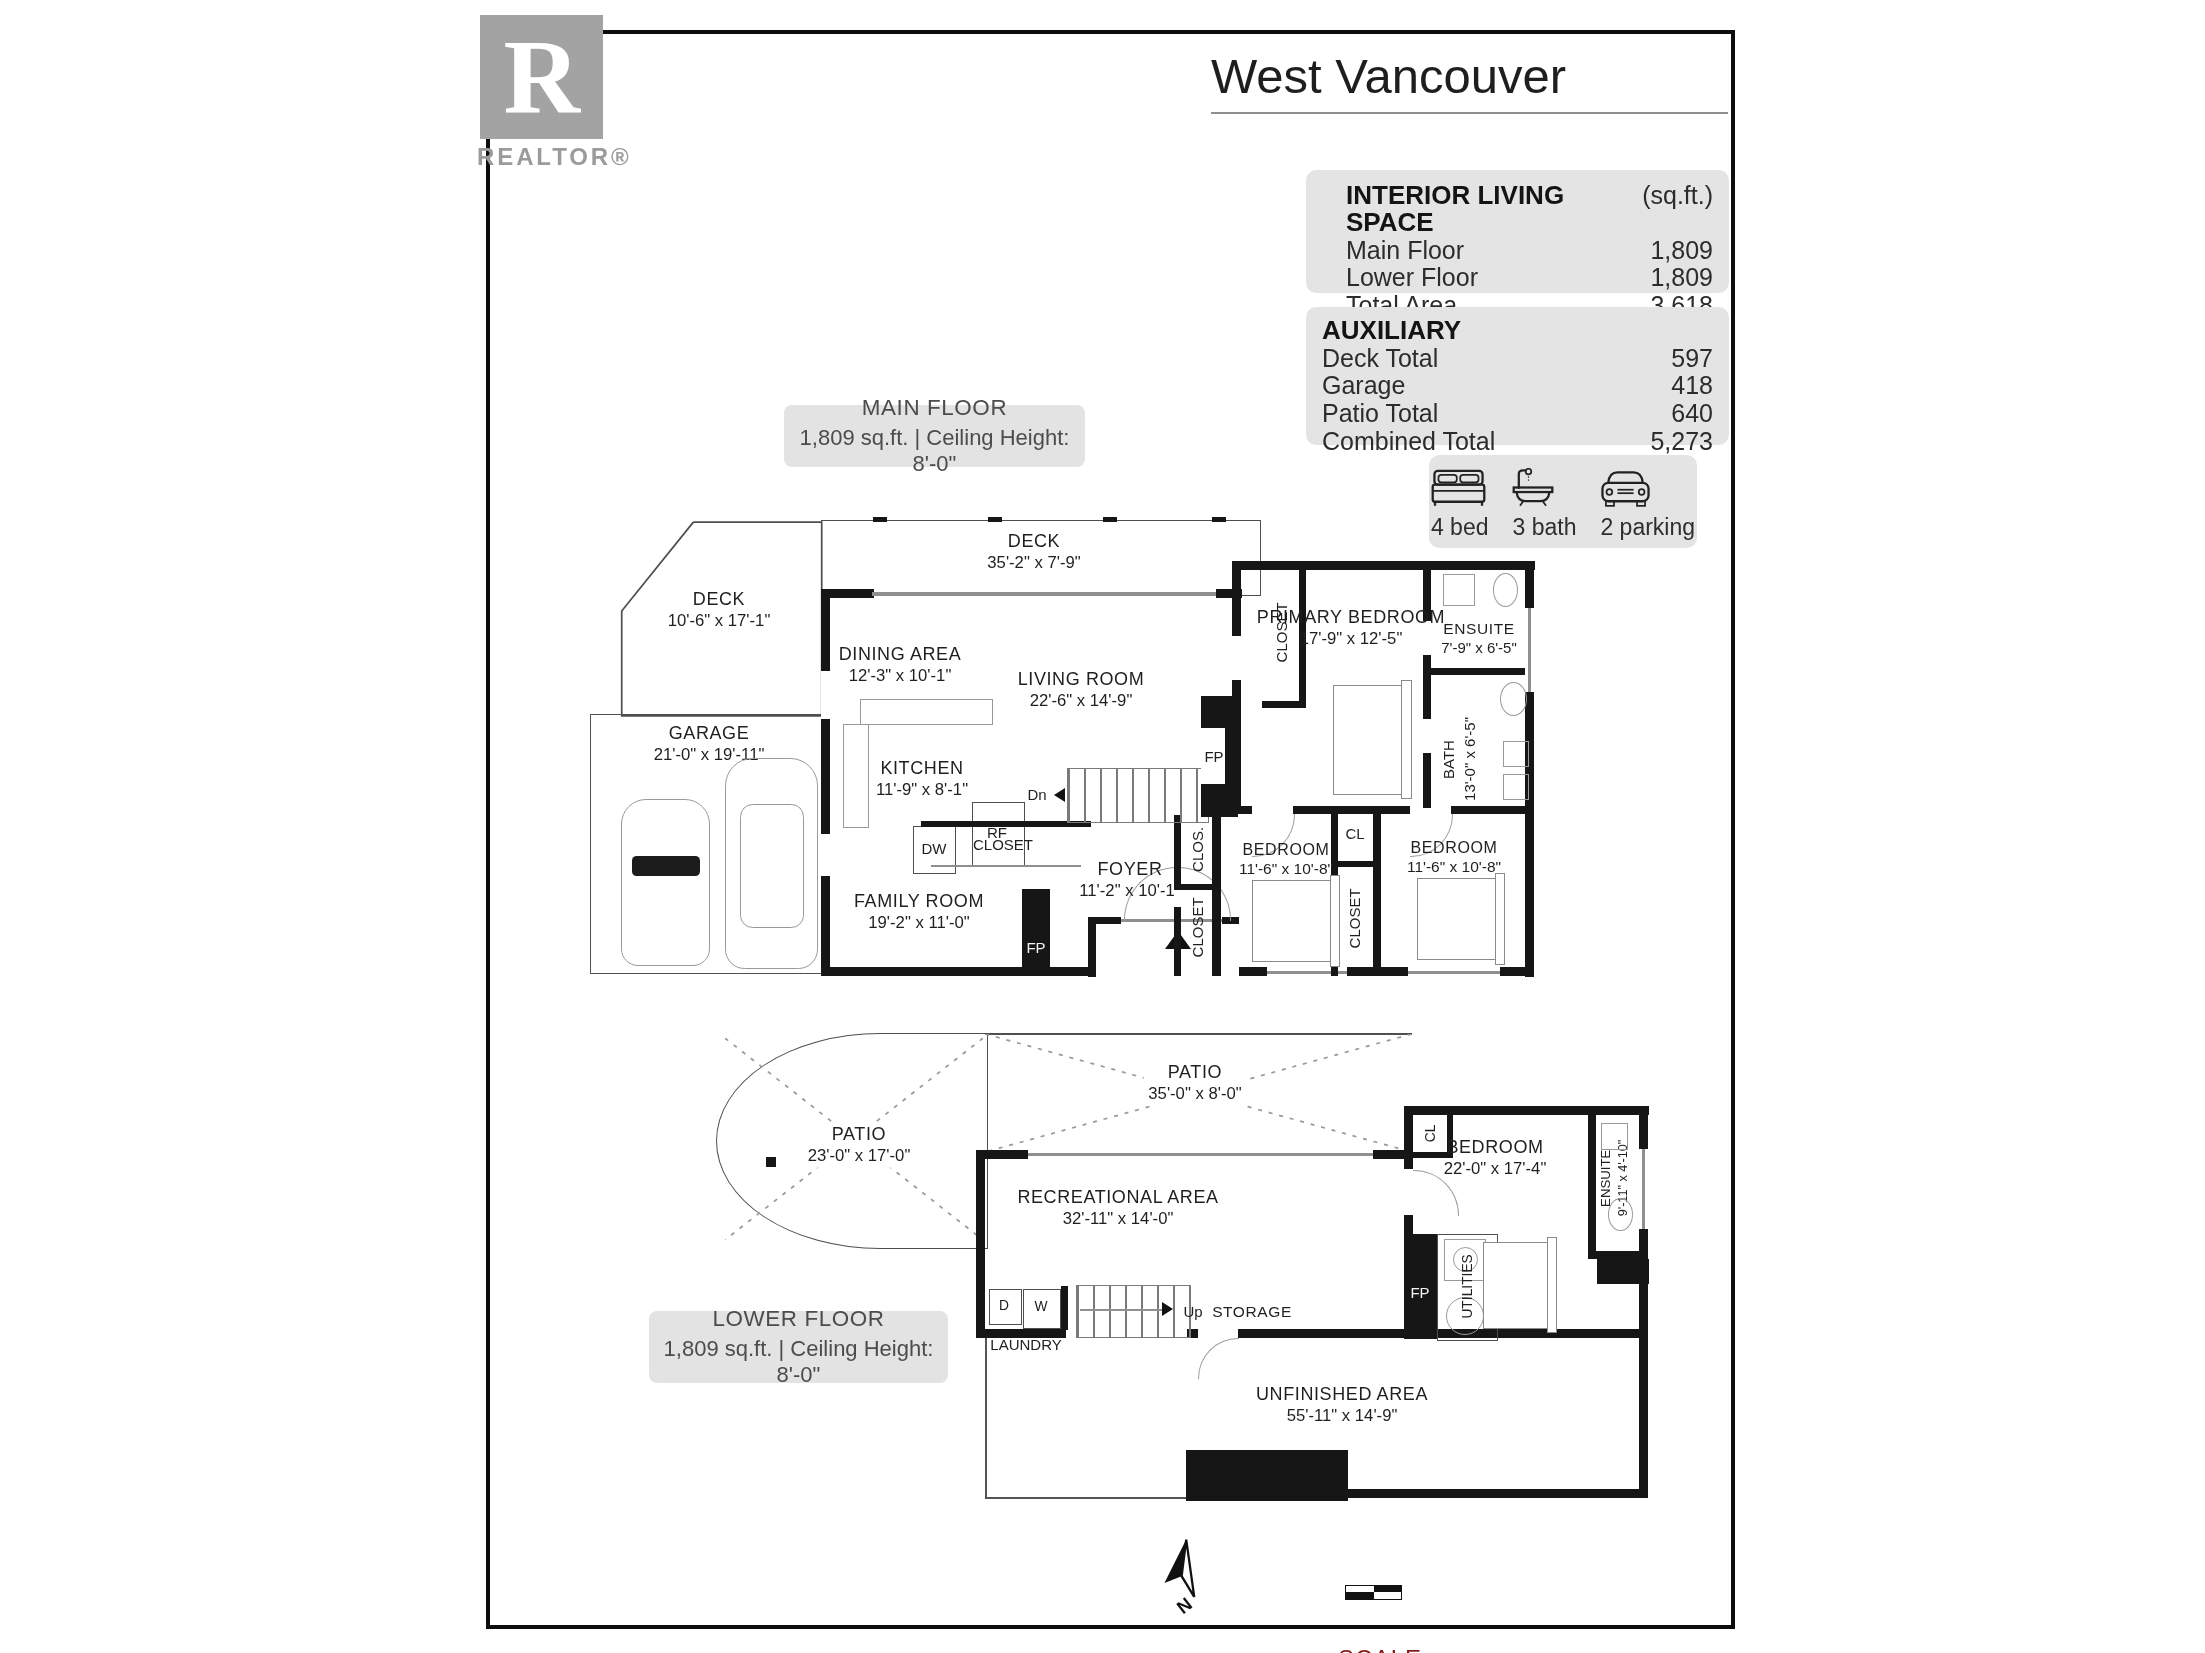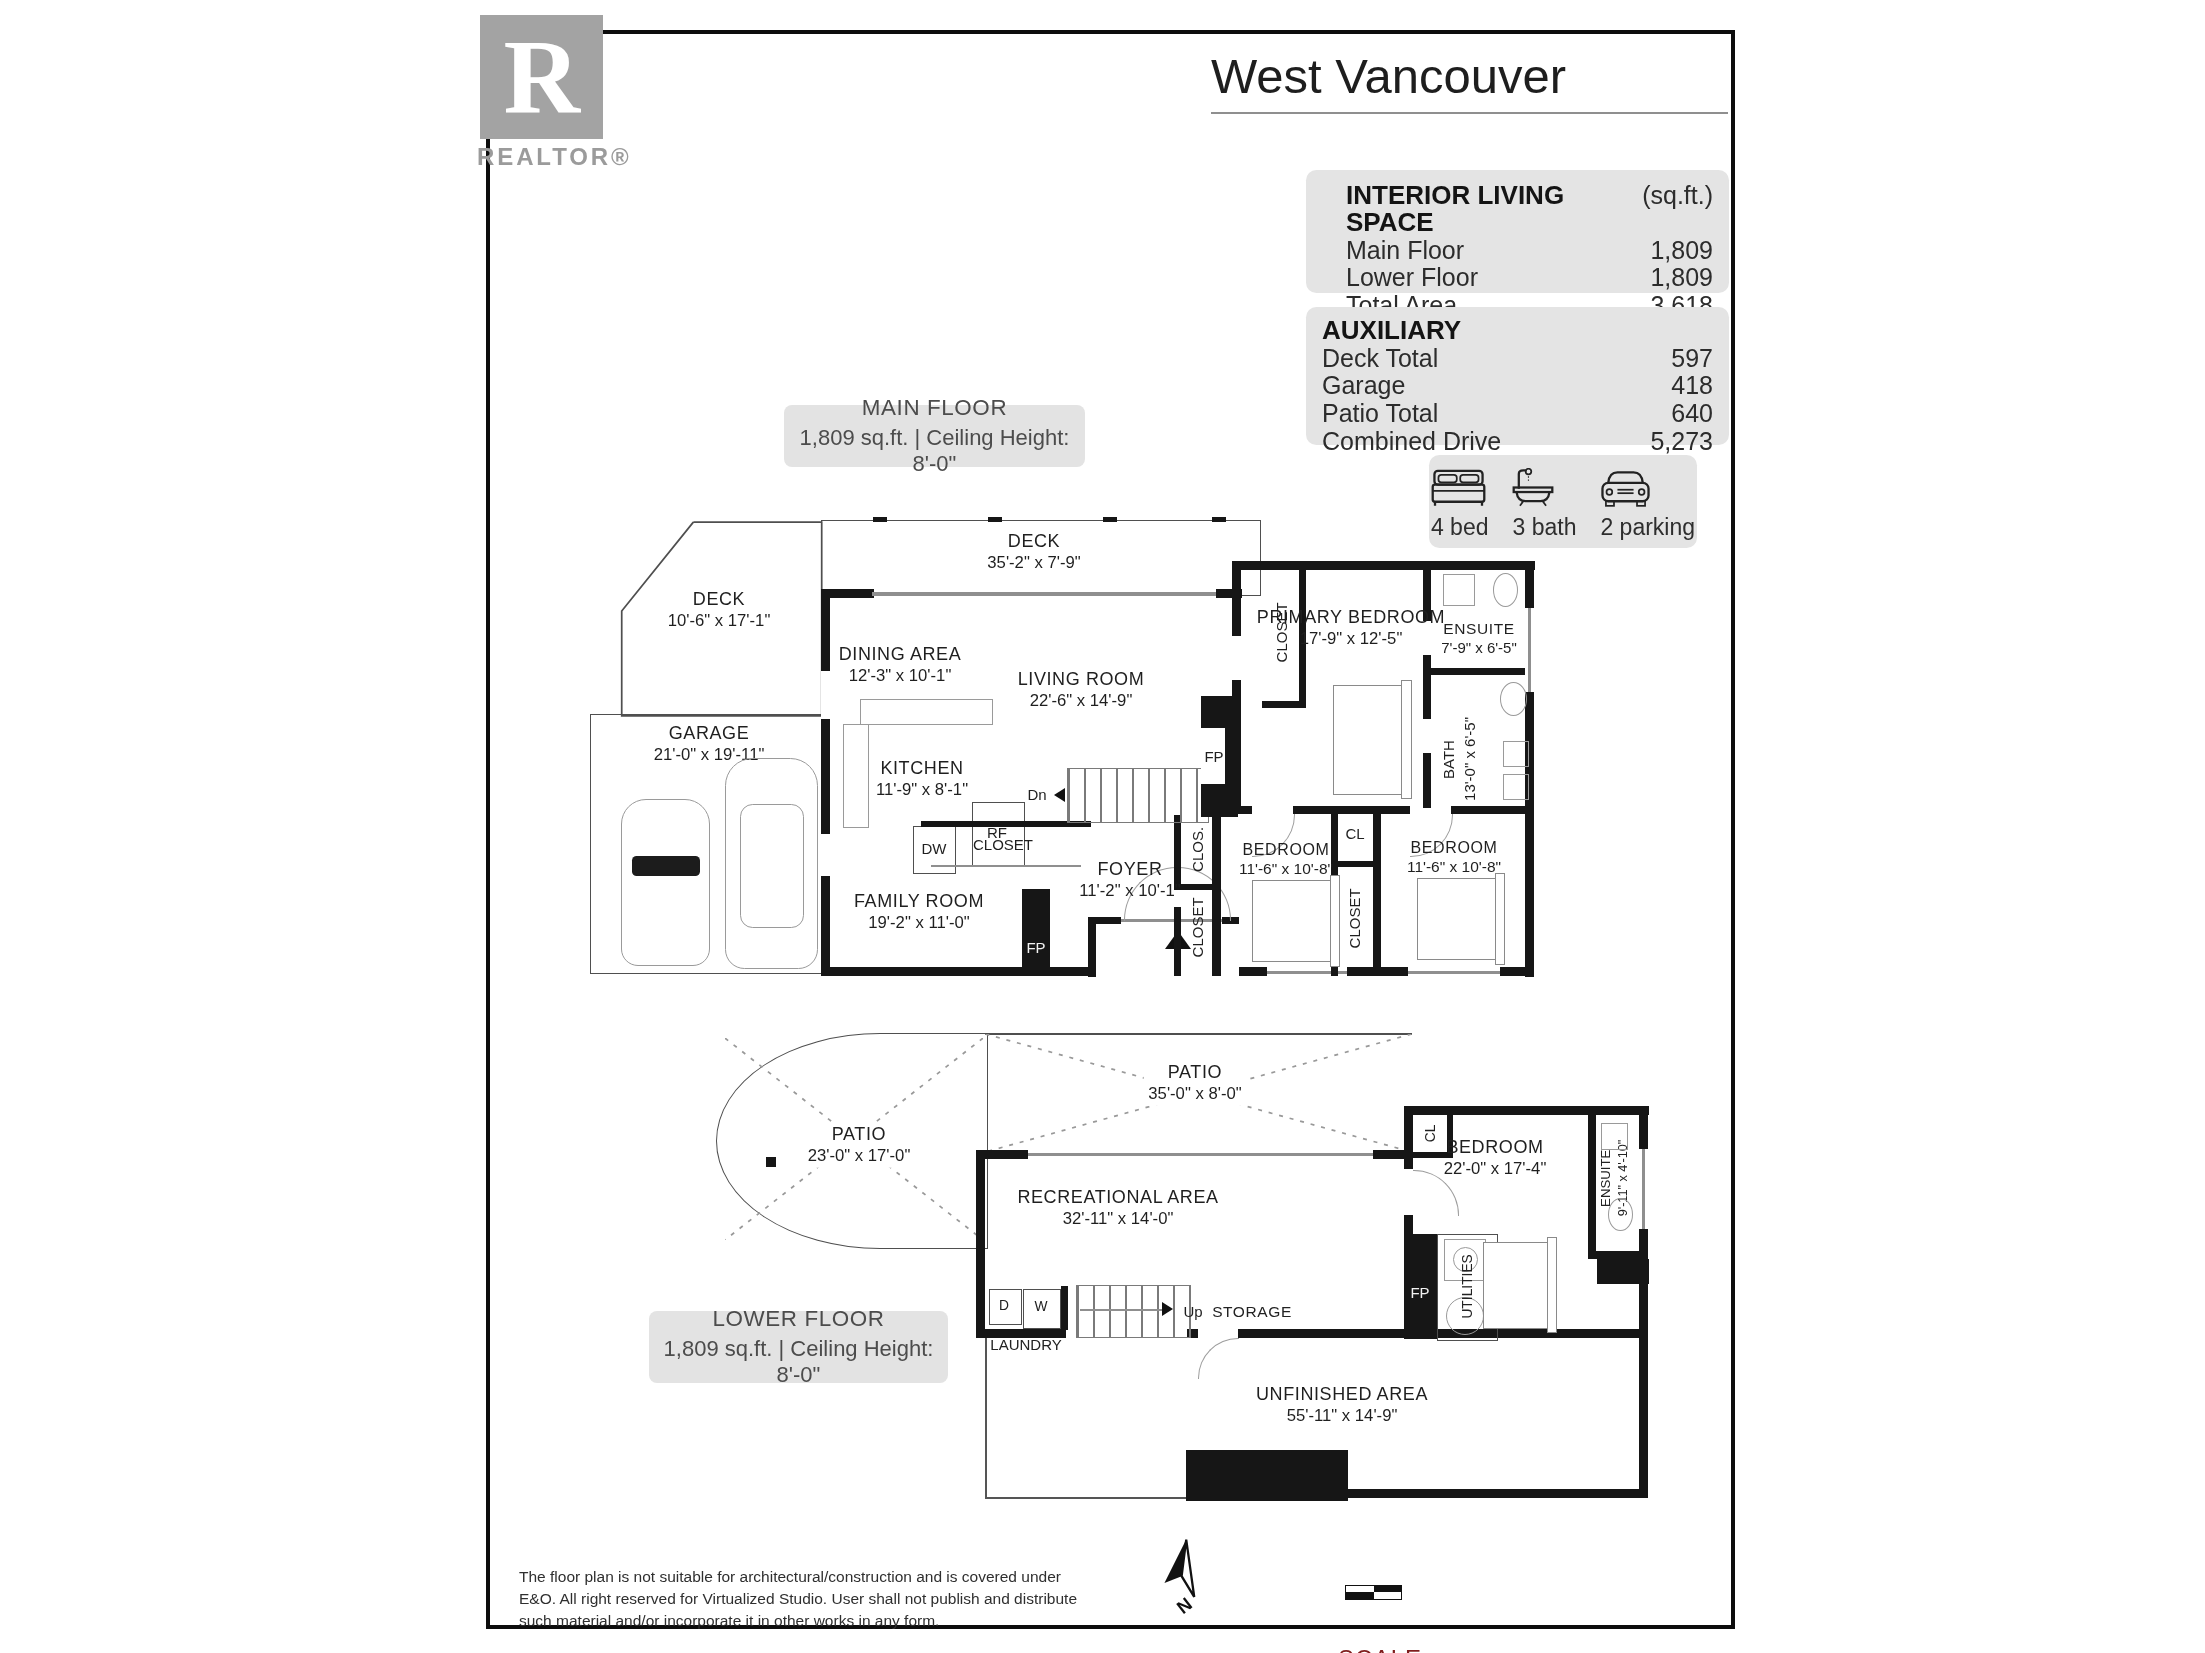--- a/index.html
+++ b/index.html
@@ -92,21 +92,21 @@
       </div>
       <div class="statrow">
         <span>Garage</span>
         <span>418</span>
       </div>
       <div class="statrow">
         <span>Patio Total</span>
         <span>640</span>
       </div>
       <div class="statrow">
-        <span>Combined Drive</span>
+        <span>Combined Total</span>
         <span>5,273</span>
       </div>
     </div>
   </div>
 
   <div class="panel" style="left:1429px;top:455px;width:268px;height:86px;display:flex;justify-content:center;
               align-items:flex-end;gap:24px;padding-bottom:6.9px;">
     <div class="iconcol">
       <svg width="55" height="38" viewBox="0 0 96 66">
         <rect x="6" y="3" width="84" height="24" rx="6" fill="none" stroke="#222" stroke-width="4"></rect>
@@ -438,21 +438,20 @@
   <div class="lbl" style="left:1342px;top:1405px;">
     <div class="rn">UNFINISHED AREA</div>
     <div class="rd">55'-11" x 14'-9"</div>
   </div>
 
   <div class="floorbox" style="left:649px;top:1311px;width:299px;height:72px;">
     <div class="l1">LOWER FLOOR</div>
     <div class="l2">1,809 sq.ft. | Ceiling Height: 8'-0"</div>
   </div>
 
-  <div class="abs" style="left:519px;top:1566px;width:580px;font-size:15.5px;line-height:22px;color:#2f2f2f;text-align:left;">The floor plan is not suitable for architectural/construction and is covered under E&amp;O. All right reserved for Virtualized Studio. User shall not publish and distribute such material and/or incorporate it in other works in any form.</div>
 
   <svg class="abs" style="left:1153px;top:1537px;" width="63" height="75" viewBox="0 0 110 130">
     <polygon points="58,4 20,80 50,68" fill="#111"></polygon>
     <polygon points="58,4 72,104 50,68" fill="none" stroke="#111" stroke-width="4"></polygon>
   </svg>
   <div class="abs" style="left:1178px;top:1595px;font-size:18.4px;font-weight:bold;color:#111;transform:rotate(-38deg);">N</div>
 
   <div class="abs" style="left:1338px;top:1645px;width:80px;text-align:center;font-size:24px;color:#7f1d1d;letter-spacing:1.1px;">SCALE</div>
   <div class="abs" style="left:1345px;top:1585px;width:55px;height:12.6px;border:1.7px solid #111;display:grid;
               grid-template-columns:1fr 1fr;grid-template-rows:1fr 1fr;">

